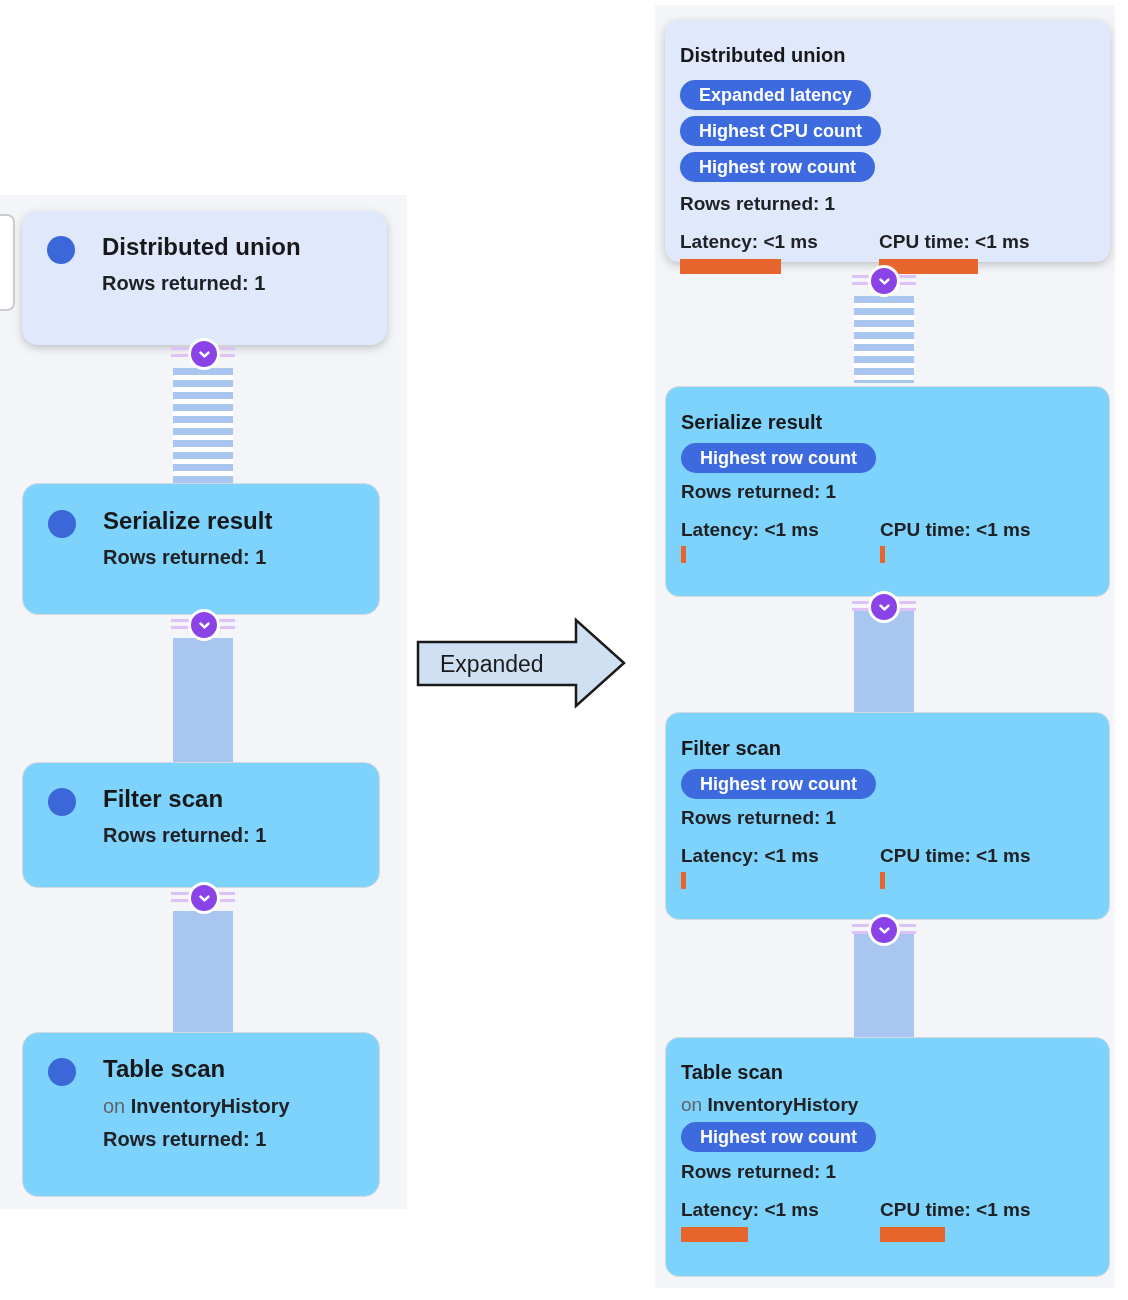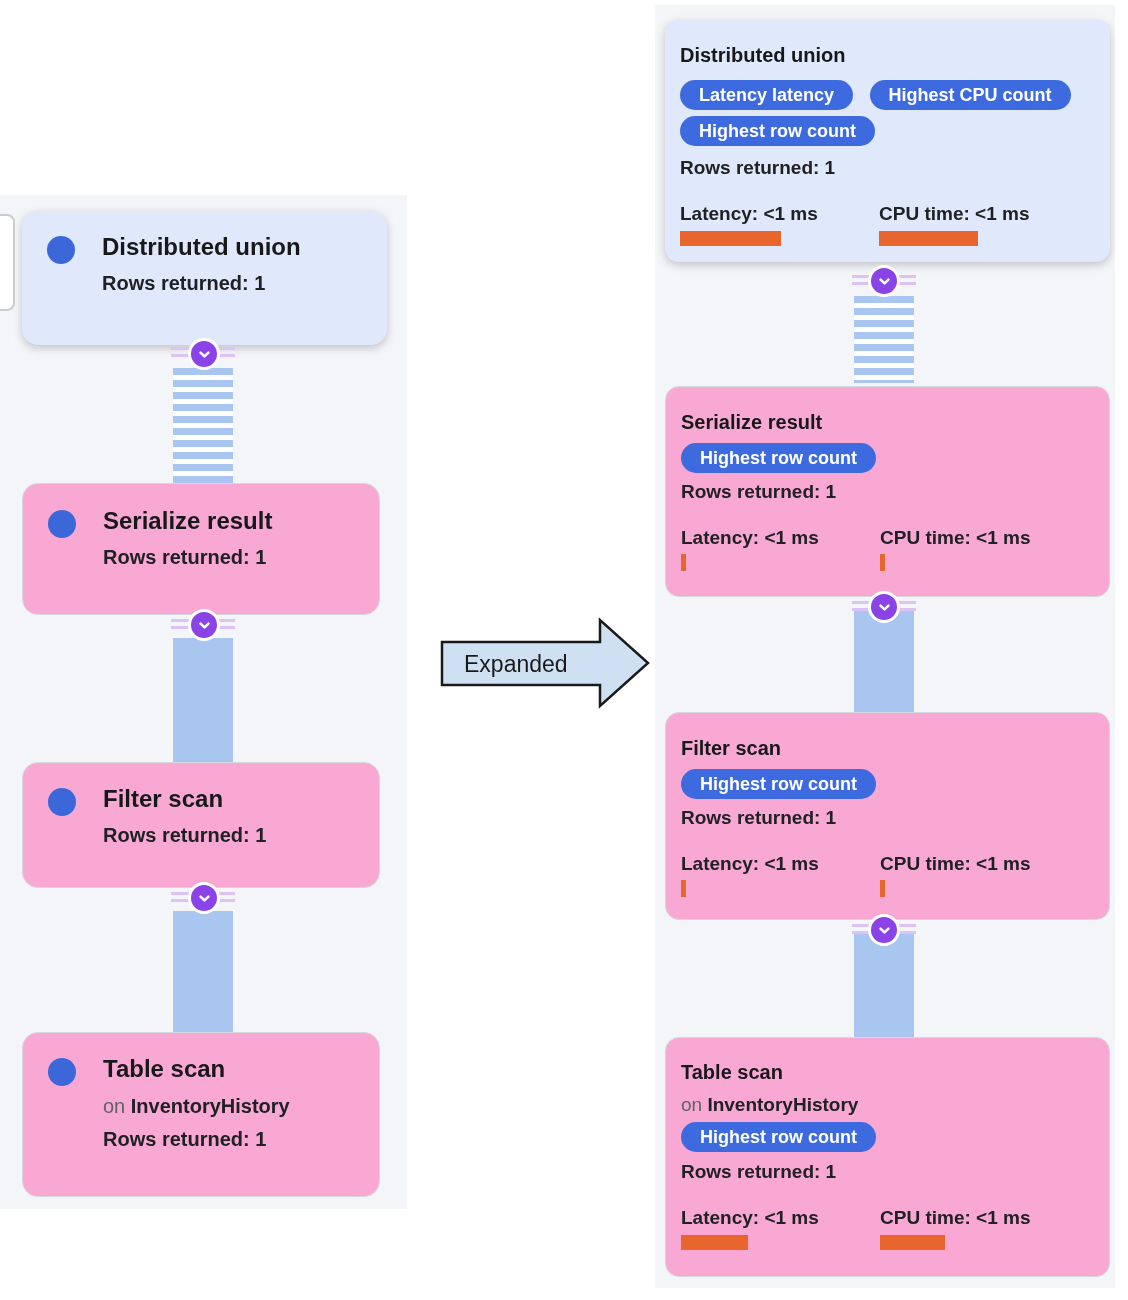--- a/index.html
+++ b/index.html
@@ -3,21 +3,21 @@
 <meta charset="utf-8">
 <style>
   * { margin:0; padding:0; box-sizing:border-box; }
   html,body { background:#ffffff; }
   .canvas {
     position:relative; width:1128px; height:1300px; overflow:hidden;
     font-family:"Liberation Sans", sans-serif; color:#202124; background:#ffffff;
   }
   .panel { position:absolute; background:#f4f5f8; }
   .card {
-    position:absolute; background:#f9a8d4;
+    position:absolute; background:#7dd3fc;
     border:1.5px solid #d5d8dc; border-radius:16px;
   }
   .card.hl {
     background:#e0e8fb; border:none;
     box-shadow:0 3px 8px rgba(95,99,104,.35);
   }
   
   .lcard { display:flex; align-items:flex-start; padding:21px 18px 0 25px; }
   .dot { width:28px; height:28px; border-radius:50%; background:#3b67d9; flex:0 0 auto; margin-top:4px; }
   .lbody { margin-left:27px; }
@@ -30,21 +30,21 @@
   .rcard { padding:22px 16px 0 15px; }
   .rtitle { font-size:20px; font-weight:bold; color:#17181a; line-height:26px; }
   .badges { margin-top:12px; }
   .pill {
     display:inline-flex; align-items:center; height:30px; padding:0 19px;
     border-radius:16px; background:#3d6bdf; color:#ffffff;
     font-size:18px; font-weight:bold; margin:0 12px 6px 0; white-space:nowrap;
   }
   .rrows { font-size:19px; font-weight:bold; line-height:25px; margin-top:5px; }
   .ron   { font-size:19px; line-height:25px; margin-top:7px; }
-  .metrics { display:flex; margin-top:21px; }
+  .metrics { display:flex; margin-top:13px; }
   .mcol { width:199px; flex:0 0 auto; }
   .mlabel { font-size:19px; font-weight:bold; line-height:25px; white-space:nowrap; }
   .mbar  { height:15px; background:#e8652e; margin-top:5px; }
   .mtick { height:17px; width:5px; background:#e8652e; margin-top:4px; }
   
   .conn { position:absolute; width:60px; background:#a9c6f1; }
   .conn.striped {
     background:repeating-linear-gradient(to bottom,#a9c6f1 0 7px,#ffffff 7px 12px);
   }
   .chev-stripes {
@@ -53,21 +53,21 @@
   }
   .chev {
     position:absolute; width:32px; height:32px; border-radius:50%;
     background:#8a43e6; border:3px solid #ffffff;
     display:flex; align-items:center; justify-content:center; cursor:pointer;
   }
   .sliver {
     position:absolute; left:-10px; top:214px; width:25px; height:97px;
     background:#ffffff; border:2px solid #c9ccd0; border-radius:8px;
   }
-  .arrow-wrap { position:absolute; left:440px; top:615px; }
+  .arrow-wrap { position:absolute; left:416px; top:615px; }
   .arrow-label {
     font-size:23px; fill:#1a1a1a; font-family:"Liberation Sans", sans-serif;
   }
 </style>
 </head>
 <body>
 
 <div class="canvas">
 
   <div class="panel" style="left:0; top:195px; width:407px; height:1014px;"></div>
@@ -141,21 +141,21 @@
 
   <div class="panel" style="left:655px; top:5px; width:460px; height:1283px;"></div>
 
   <div class="conn striped" style="left:854px; top:296px; height:87px;"></div>
   <div class="conn" style="left:854px; top:610px; height:102px;"></div>
   <div class="conn" style="left:854px; top:933px; height:104px;"></div>
 
   <div class="card hl rcard" style="left:665px; top:20px; width:445px; height:242px; border-radius:14px;">
     <div class="rtitle">Distributed union</div>
     <div class="badges">
-      <span class="pill">Latency latency</span>
+      <span class="pill">Expanded latency</span>
       <span class="pill">Highest CPU count</span>
       <span class="pill">Highest row count</span>
     </div>
     <div class="rrows" style="margin-top:3px;">Rows returned: 1</div>
     <div class="metrics">
       <div class="mcol">
         <div class="mlabel">Latency: &lt;1 ms</div>
         <div class="mbar" style="width: 101px;"></div>
       </div>
       <div class="mcol">

